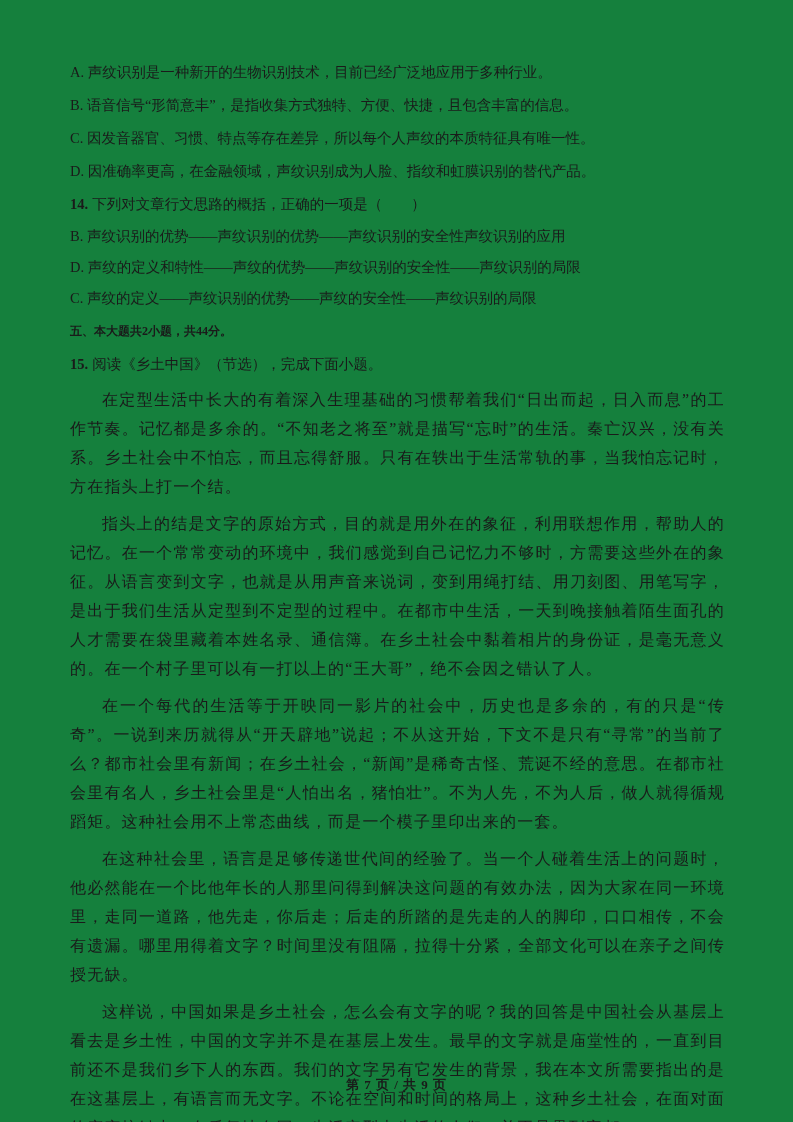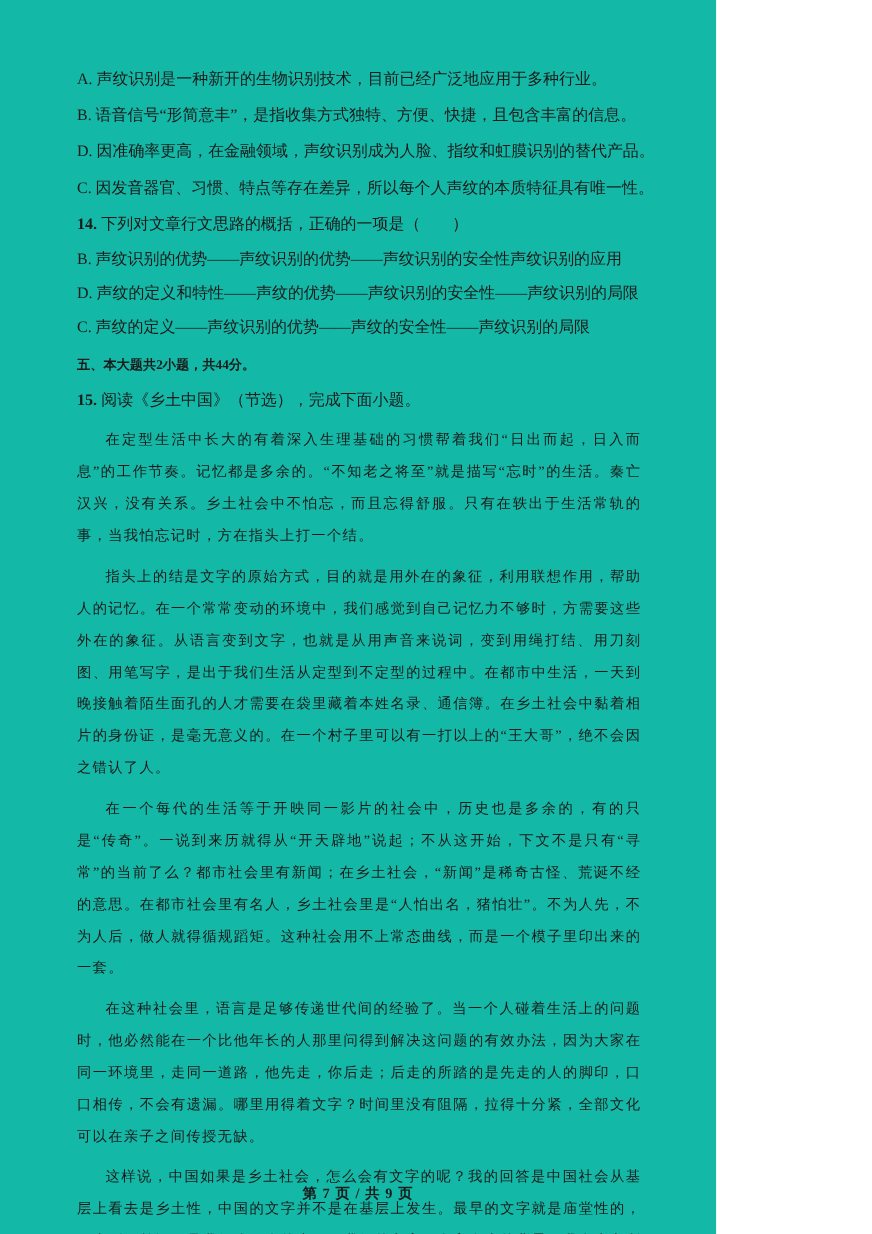--- a/index.html
+++ b/index.html
@@ -2,23 +2,23 @@
 <html><head>
 <meta charset="utf-8">
 <style>
   html, body {
     margin: 0;
     padding: 0;
     background: #ffffff;
   }
   .page {
     position: relative;
-    width: 651px;
+    width: 793px;
     height: 1122px;
-    background: #14b8a6;
+    background: #15803d;
     overflow: hidden;
     font-family: "Liberation Serif", "DejaVu Serif", serif;
     color: #1a1a1a;
   }
   .content {
     padding: 56px 68px 0 70px;
   }
   .line {
     margin: 0;
     font-size: 14.5px;
@@ -41,21 +41,21 @@
   .q15-line {
     margin: 0;
     font-size: 14.5px;
     line-height: 33px;
   }
   .passage {
     margin-top: 4px;
   }
   .para {
     margin: 0 0 8px 0;
-    font-size: 13px;
+    font-size: 16px;
     line-height: 29px;
     letter-spacing: 1.2px;
     text-indent: 2em;
     text-align: justify;
   }
   .footer {
     position: absolute;
     bottom: 28px;
     left: 0;
     width: 100%;
@@ -66,22 +66,22 @@
   }
 </style>
 </head>
 <body>
 
 <div class="page">
   <div class="content">
 
     <p class="line">A. 声纹识别是一种新开的生物识别技术，目前已经广泛地应用于多种行业。</p>
     <p class="line">B. 语音信号“形简意丰”，是指收集方式独特、方便、快捷，且包含丰富的信息。</p>
+    <p class="line">C. 因发音器官、习惯、特点等存在差异，所以每个人声纹的本质特征具有唯一性。</p>
     <p class="line">D. 因准确率更高，在金融领域，声纹识别成为人脸、指纹和虹膜识别的替代产品。</p>
-    <p class="line">C. 因发音器官、习惯、特点等存在差异，所以每个人声纹的本质特征具有唯一性。</p>
 
     <p class="line"><span class="qnum">14.</span><span>下列对文章行文思路的概括，正确的一项是（　　）</span></p>
 
     <p class="line opt2">B. 声纹识别的优势——声纹识别的优势——声纹识别的安全性声纹识别的应用</p>
     <p class="line opt2">D. 声纹的定义和特性——声纹的优势——声纹识别的安全性——声纹识别的局限</p>
     <p class="line opt2">C. 声纹的定义——声纹识别的优势——声纹的安全性——声纹识别的局限</p>
 
     <p class="section-heading">五、本大题共2小题，共44分。</p>
 
     <p class="q15-line"><span class="qnum">15.</span><span>阅读《乡土中国》（节选），完成下面小题。</span></p>

